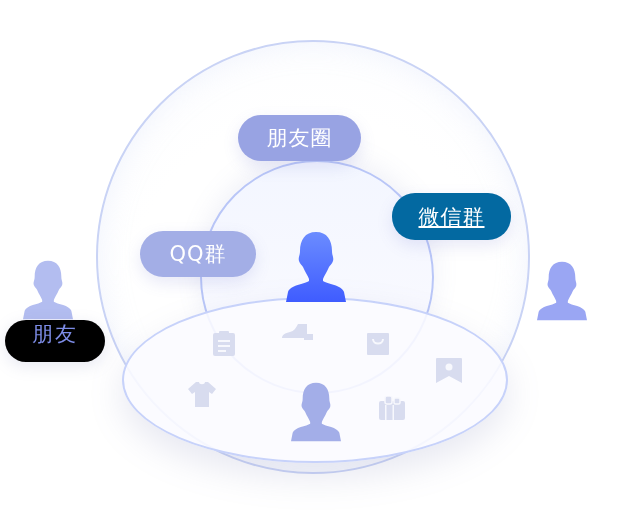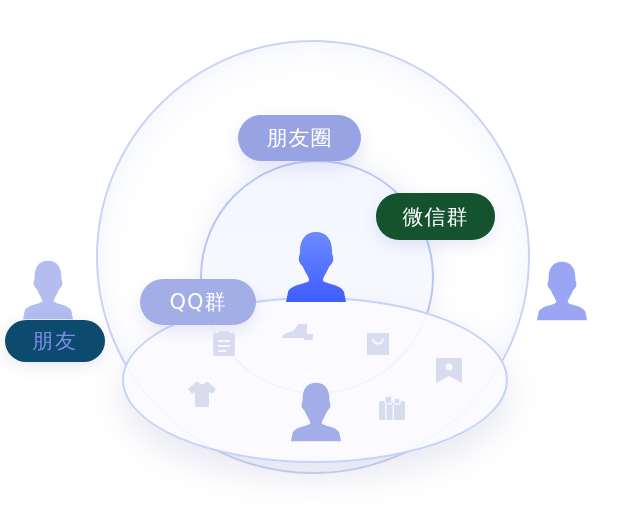--- a/index.html
+++ b/index.html
@@ -33,30 +33,30 @@
     background: rgba(250,251,255,0.88);
     box-shadow: 0 14px 34px rgba(120,130,180,0.18);
   }
   .pill {
     position: absolute; height: 46px; border-radius: 23px;
     color: #ffffff; font-size: 21px; display: flex; align-items: center; justify-content: center;
     letter-spacing: 1px;
     box-shadow: 0 6px 16px rgba(100,110,200,0.15);
   }
   .pill-moments { left: 238px; top: 115px; width: 123px; background: #98a3e3; }
-  .pill-wechat { left: 376px; top: 193px; width: 119px; height: 47px; background: #14532d; }
-  .pill-qq { left: 140px; top: 231px; width: 116px; background: #a3aee6; margin-top: 48px; }
+  .pill-wechat { left: 392px; top: 193px; width: 119px; height: 47px; background: #0369a1; text-decoration: underline; }
+  .pill-qq { left: 140px; top: 231px; width: 116px; background: #a3aee6; }
 
   .person { position: absolute; }
   .person svg { display: block; }
 
   .label-chip {
-    position: absolute; height: 42px; border-radius: 21px; background: #0c4a6e;
+    position: absolute; height: 42px; border-radius: 21px; background: #000000;
     box-shadow: 0 4px 16px rgba(120,130,180,0.18);
-    color: #7d8ce6; font-size: 21px; display: flex; align-items: center; justify-content: center;
+    color: #7d8ce6; font-size: 21px; display: flex; justify-content: center;
     letter-spacing: 2px;
   }
   .chip-friend { left: 5px; top: 320px; width: 100px; }
   .chip-relative { left: 515px; top: 321px; width: 100px; }
   .chip-colleague { left: 272px; top: 437px; width: 96px; }
 
   .item-icon { position: absolute; }
   .item-icon svg { display: block; }
 </style>
 </head>

